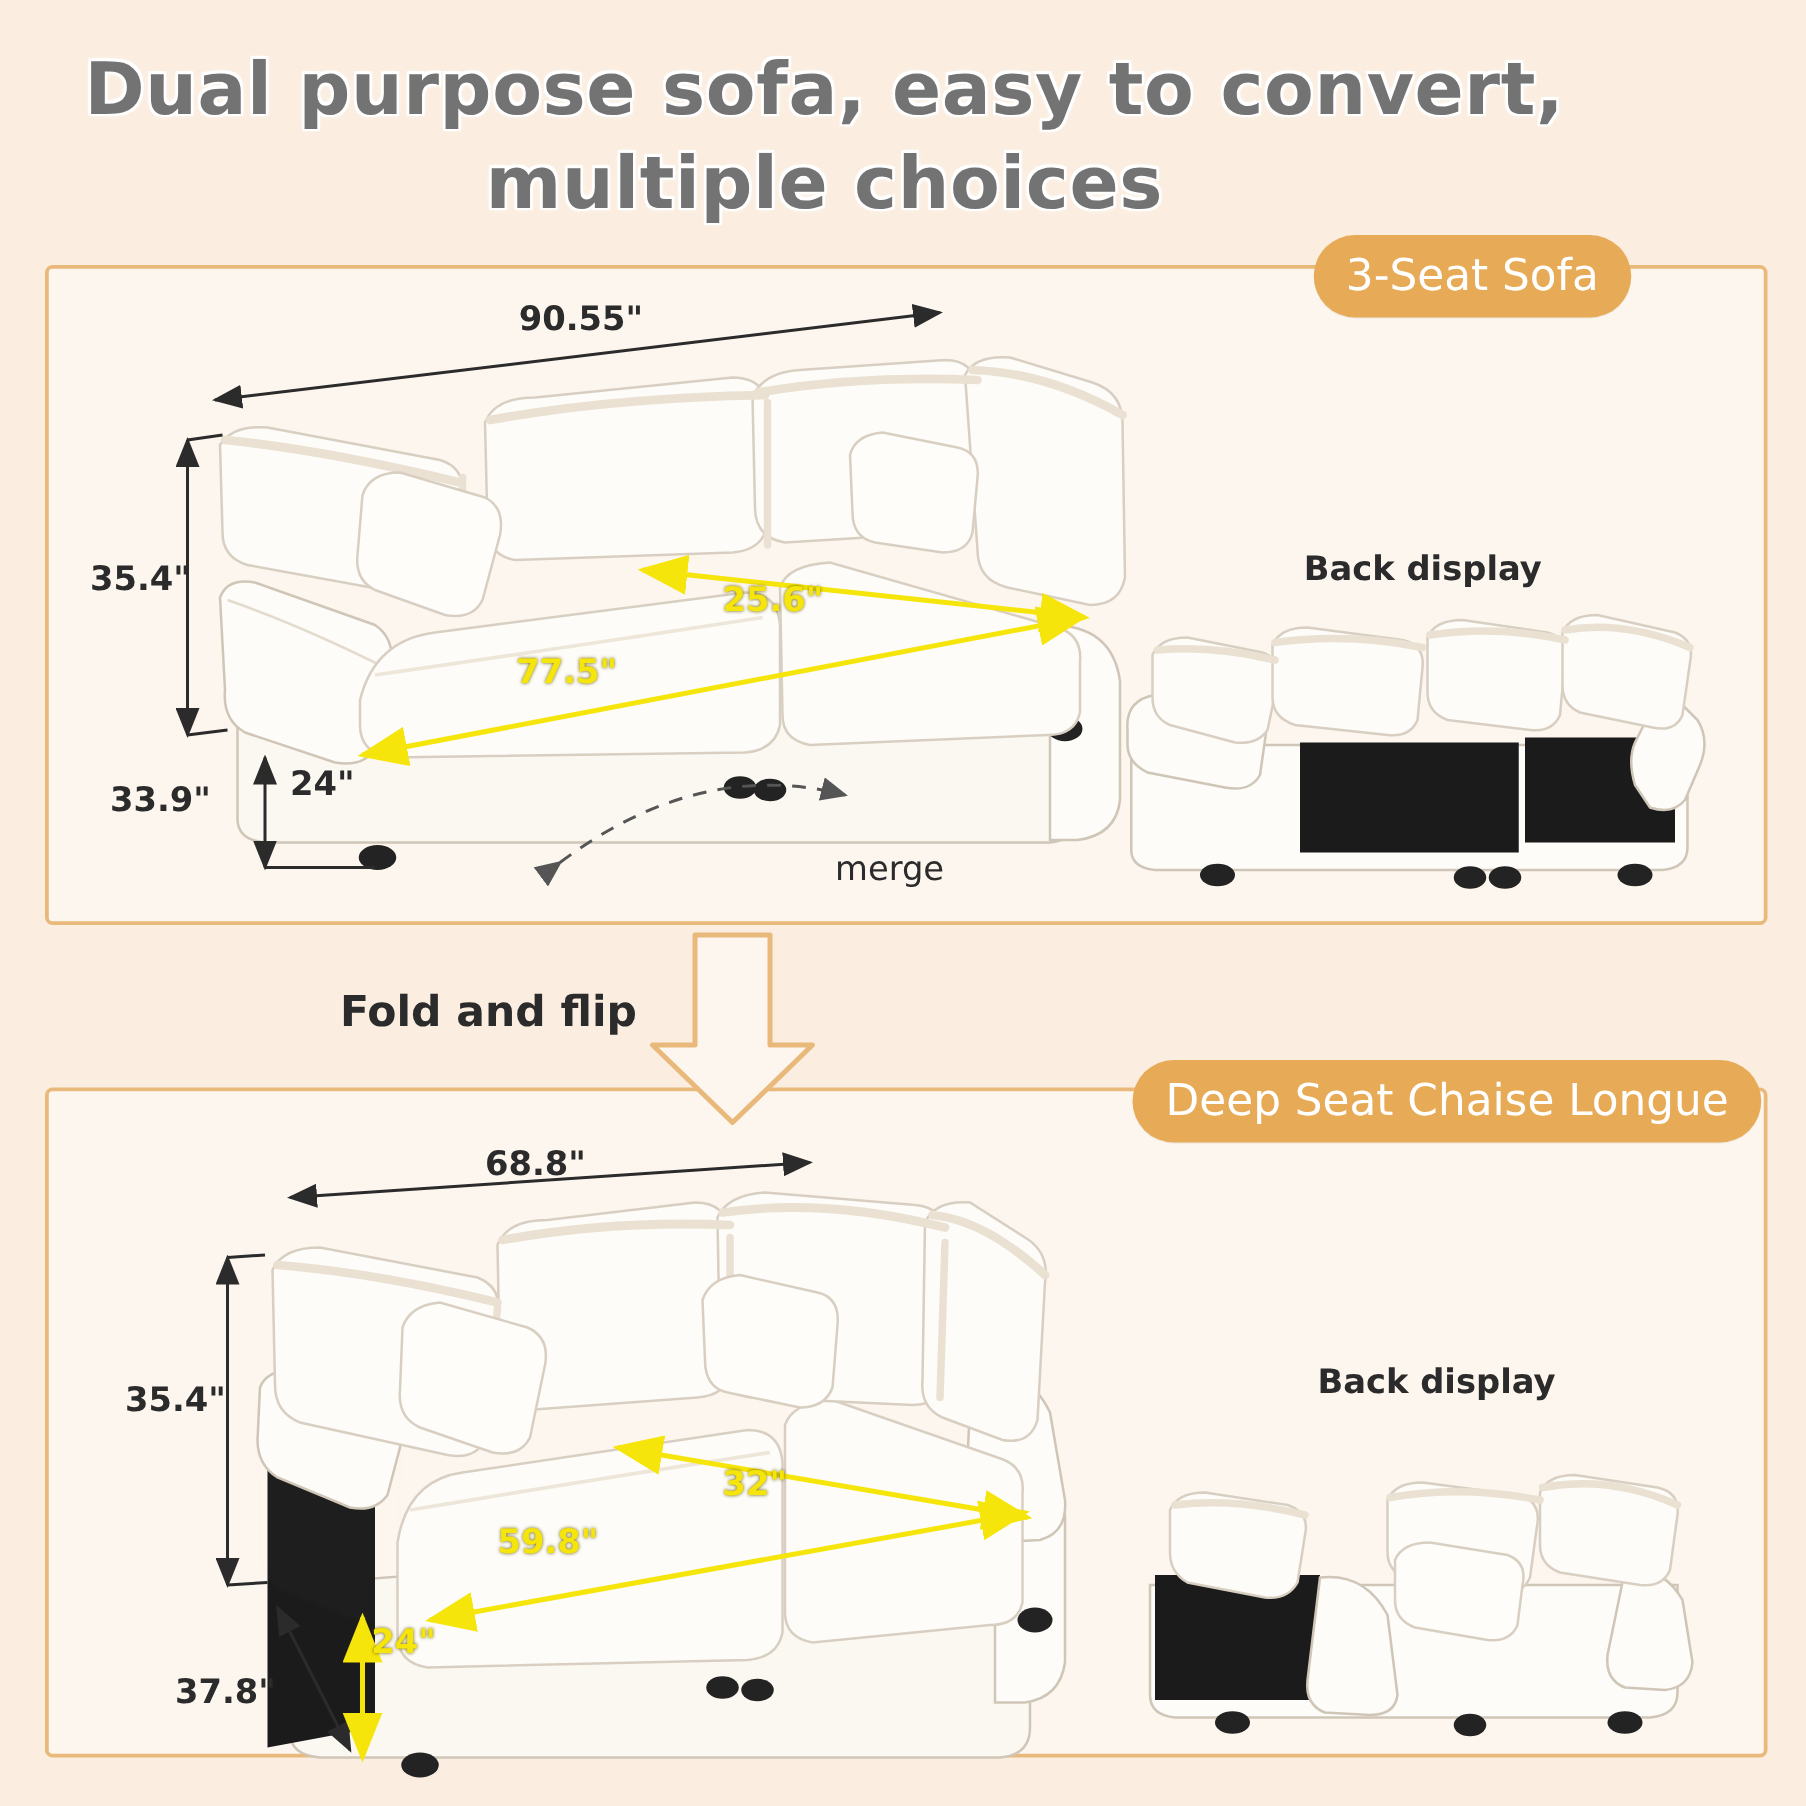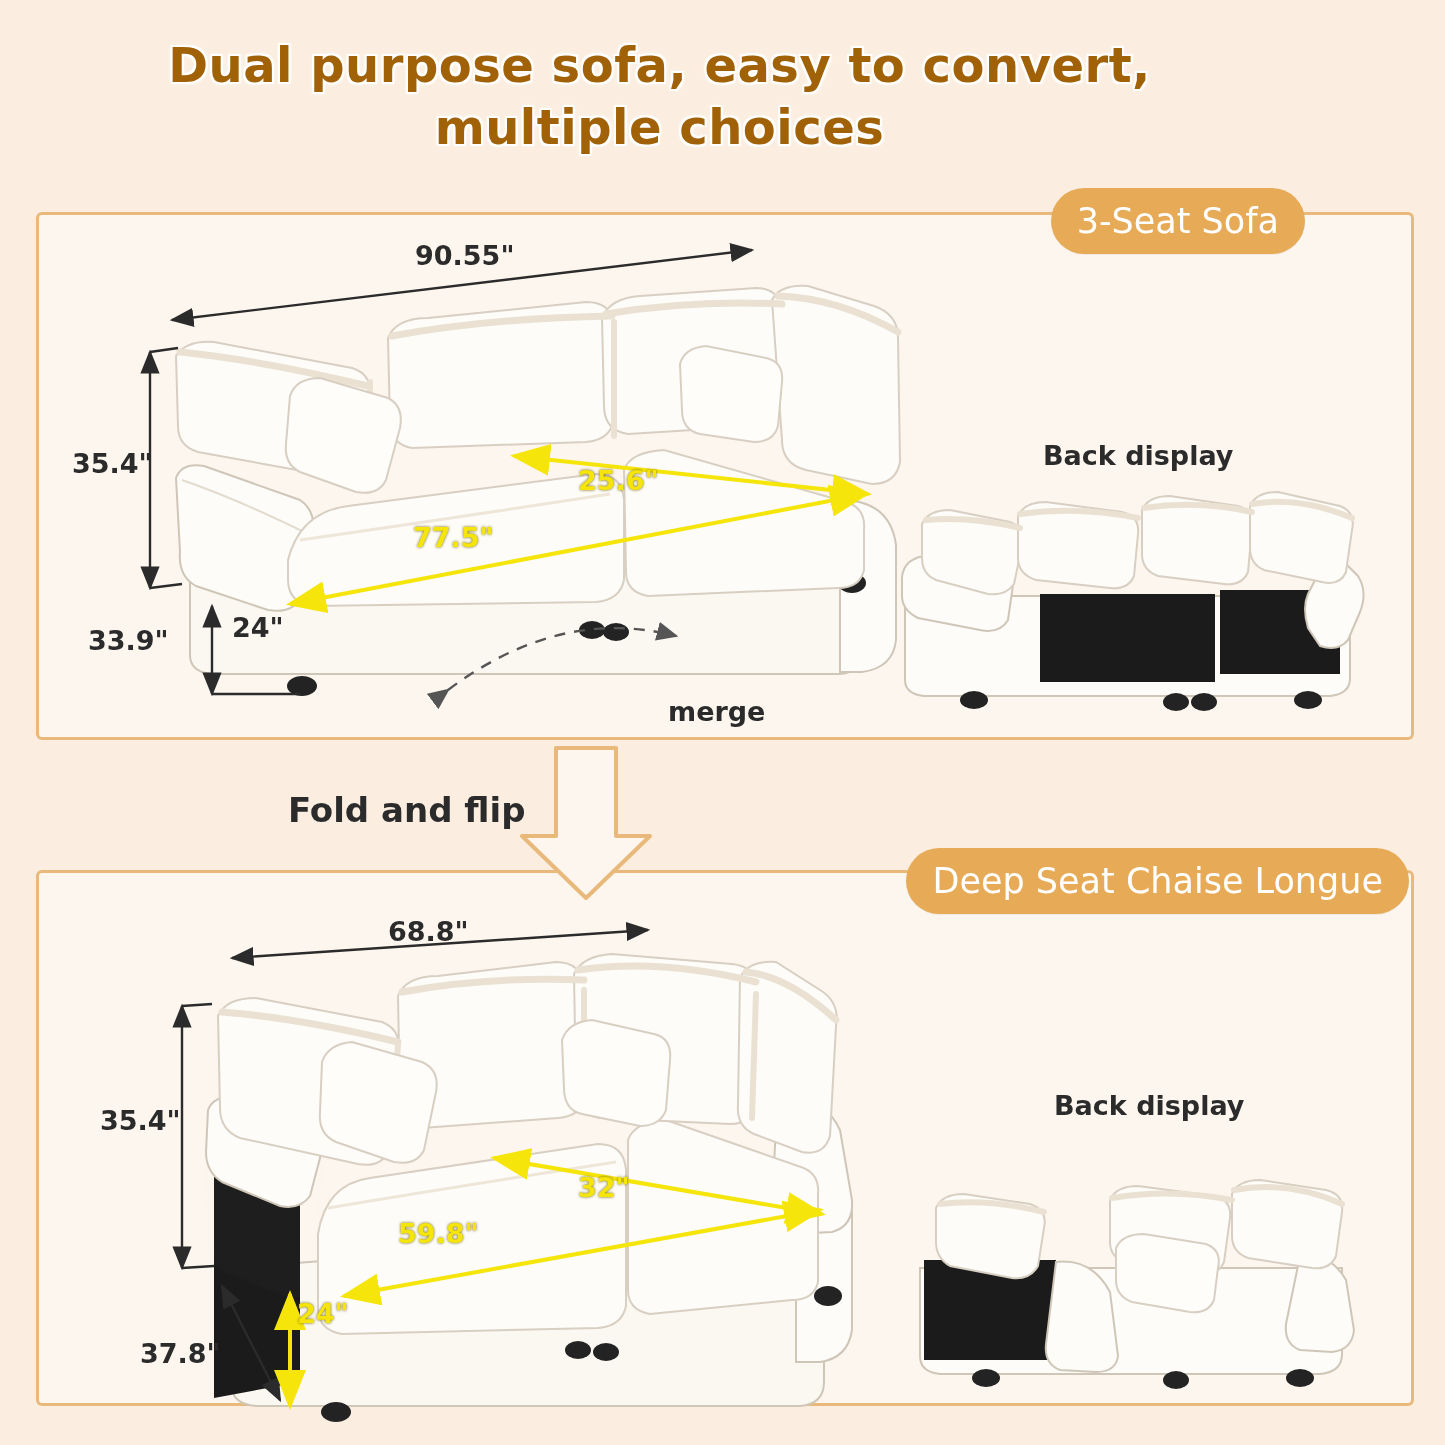--- a/index.html
+++ b/index.html
@@ -19,24 +19,24 @@
     inset: 0;
   }
 
   
   .title {
     position: absolute;
     top: 34px;
     left: 0;
     width: 1319px;
     text-align: center;
-    font-size: 48px;
+    font-size: 58px;
     line-height: 1.30;
     font-weight: 700;
-    color: #a16207;
+    color: #737373;
     letter-spacing: 0.5px;
     text-shadow: 0 0 6px #fff, 2px 2px 0 #fff, -2px 2px 0 #fff, 2px -2px 0 #fff, -2px -2px 0 #fff;
   }
   .title span { display: block; }
 
   
   .panel {
     position: absolute;
     background: #fdf6ef;
     border: 3px solid #e8b97a;
@@ -67,22 +67,22 @@
   .lbl {
     position: absolute;
     color: #2b2b2b;
     font-size: 27px;
     font-weight: 700;
     white-space: nowrap;
   }
 
   #lbl-back-1  { left: 1043px; top: 440px; }
   #lbl-back-2  { left: 1054px; top: 1090px; }
-  #lbl-merge   { left: 668px;  top: 696px; font-weight: 700; }
-  #lbl-fold    { left: 288px;  top: 790px; font-size: 34px; }
+  #lbl-merge   { left: 668px;  top: 680px; font-weight: 400; }
+  #lbl-fold    { left: 272px;  top: 790px; font-size: 34px; }
 
   
   #d-9055  { left: 415px; top: 240px; }
   #d-354a  { left: 72px;  top: 448px; }
   #d-339   { left: 88px;  top: 625px; }
   #d-24a   { left: 232px; top: 612px; }
   #d-256   { left: 578px; top: 465px; color:#f5e50a; text-shadow:0 0 3px #6b5f00; }
   #d-775   { left: 413px; top: 522px; color:#f5e50a; text-shadow:0 0 3px #6b5f00; }
 
   

